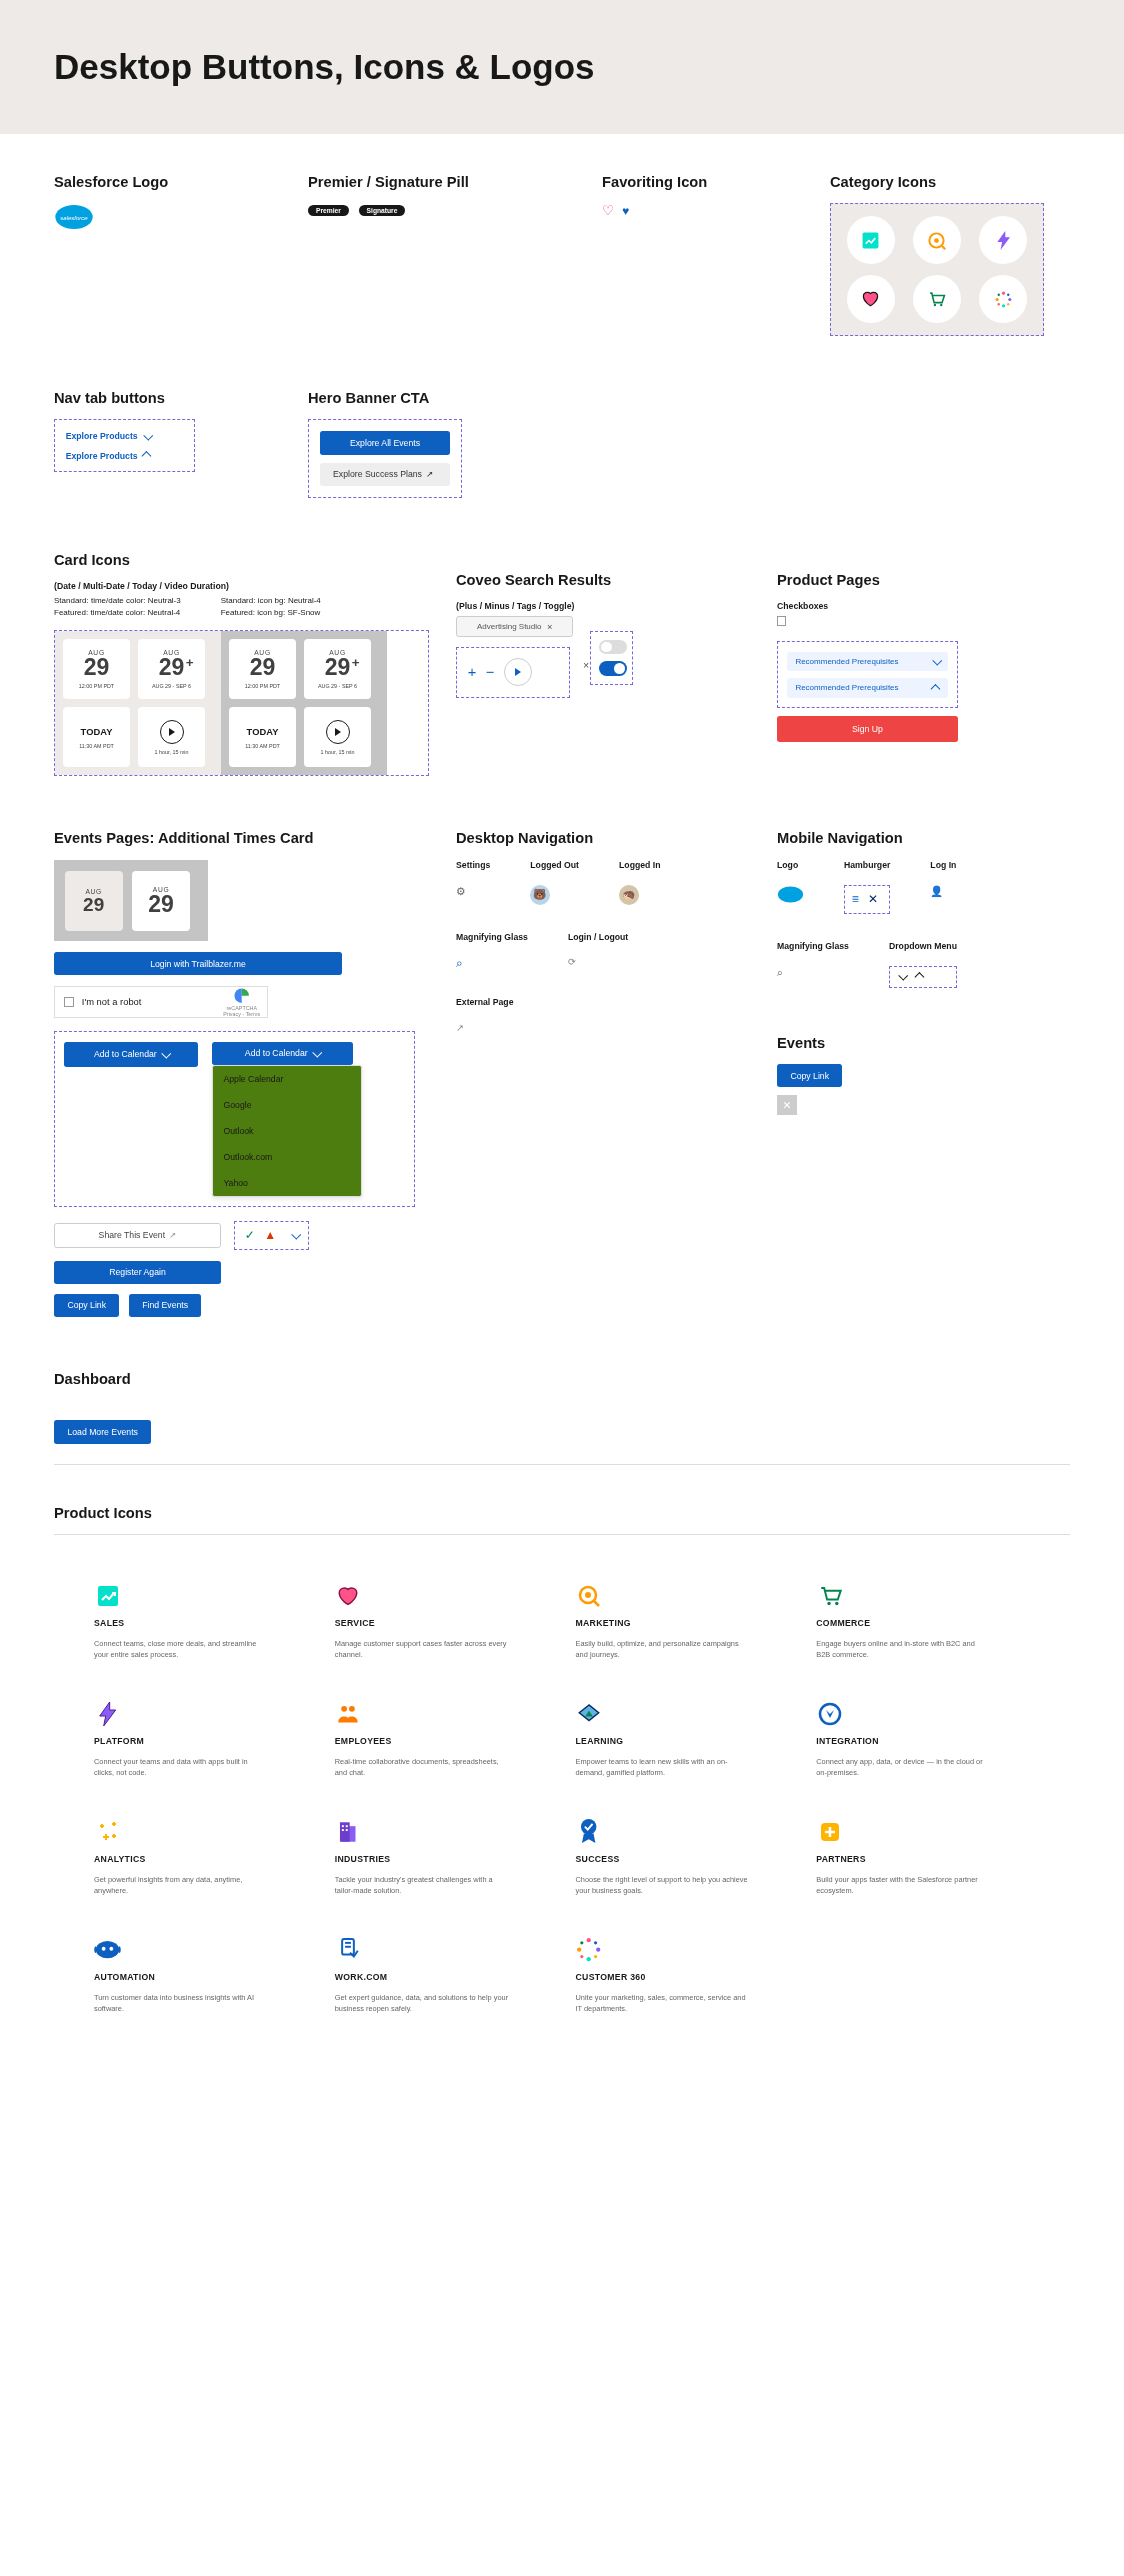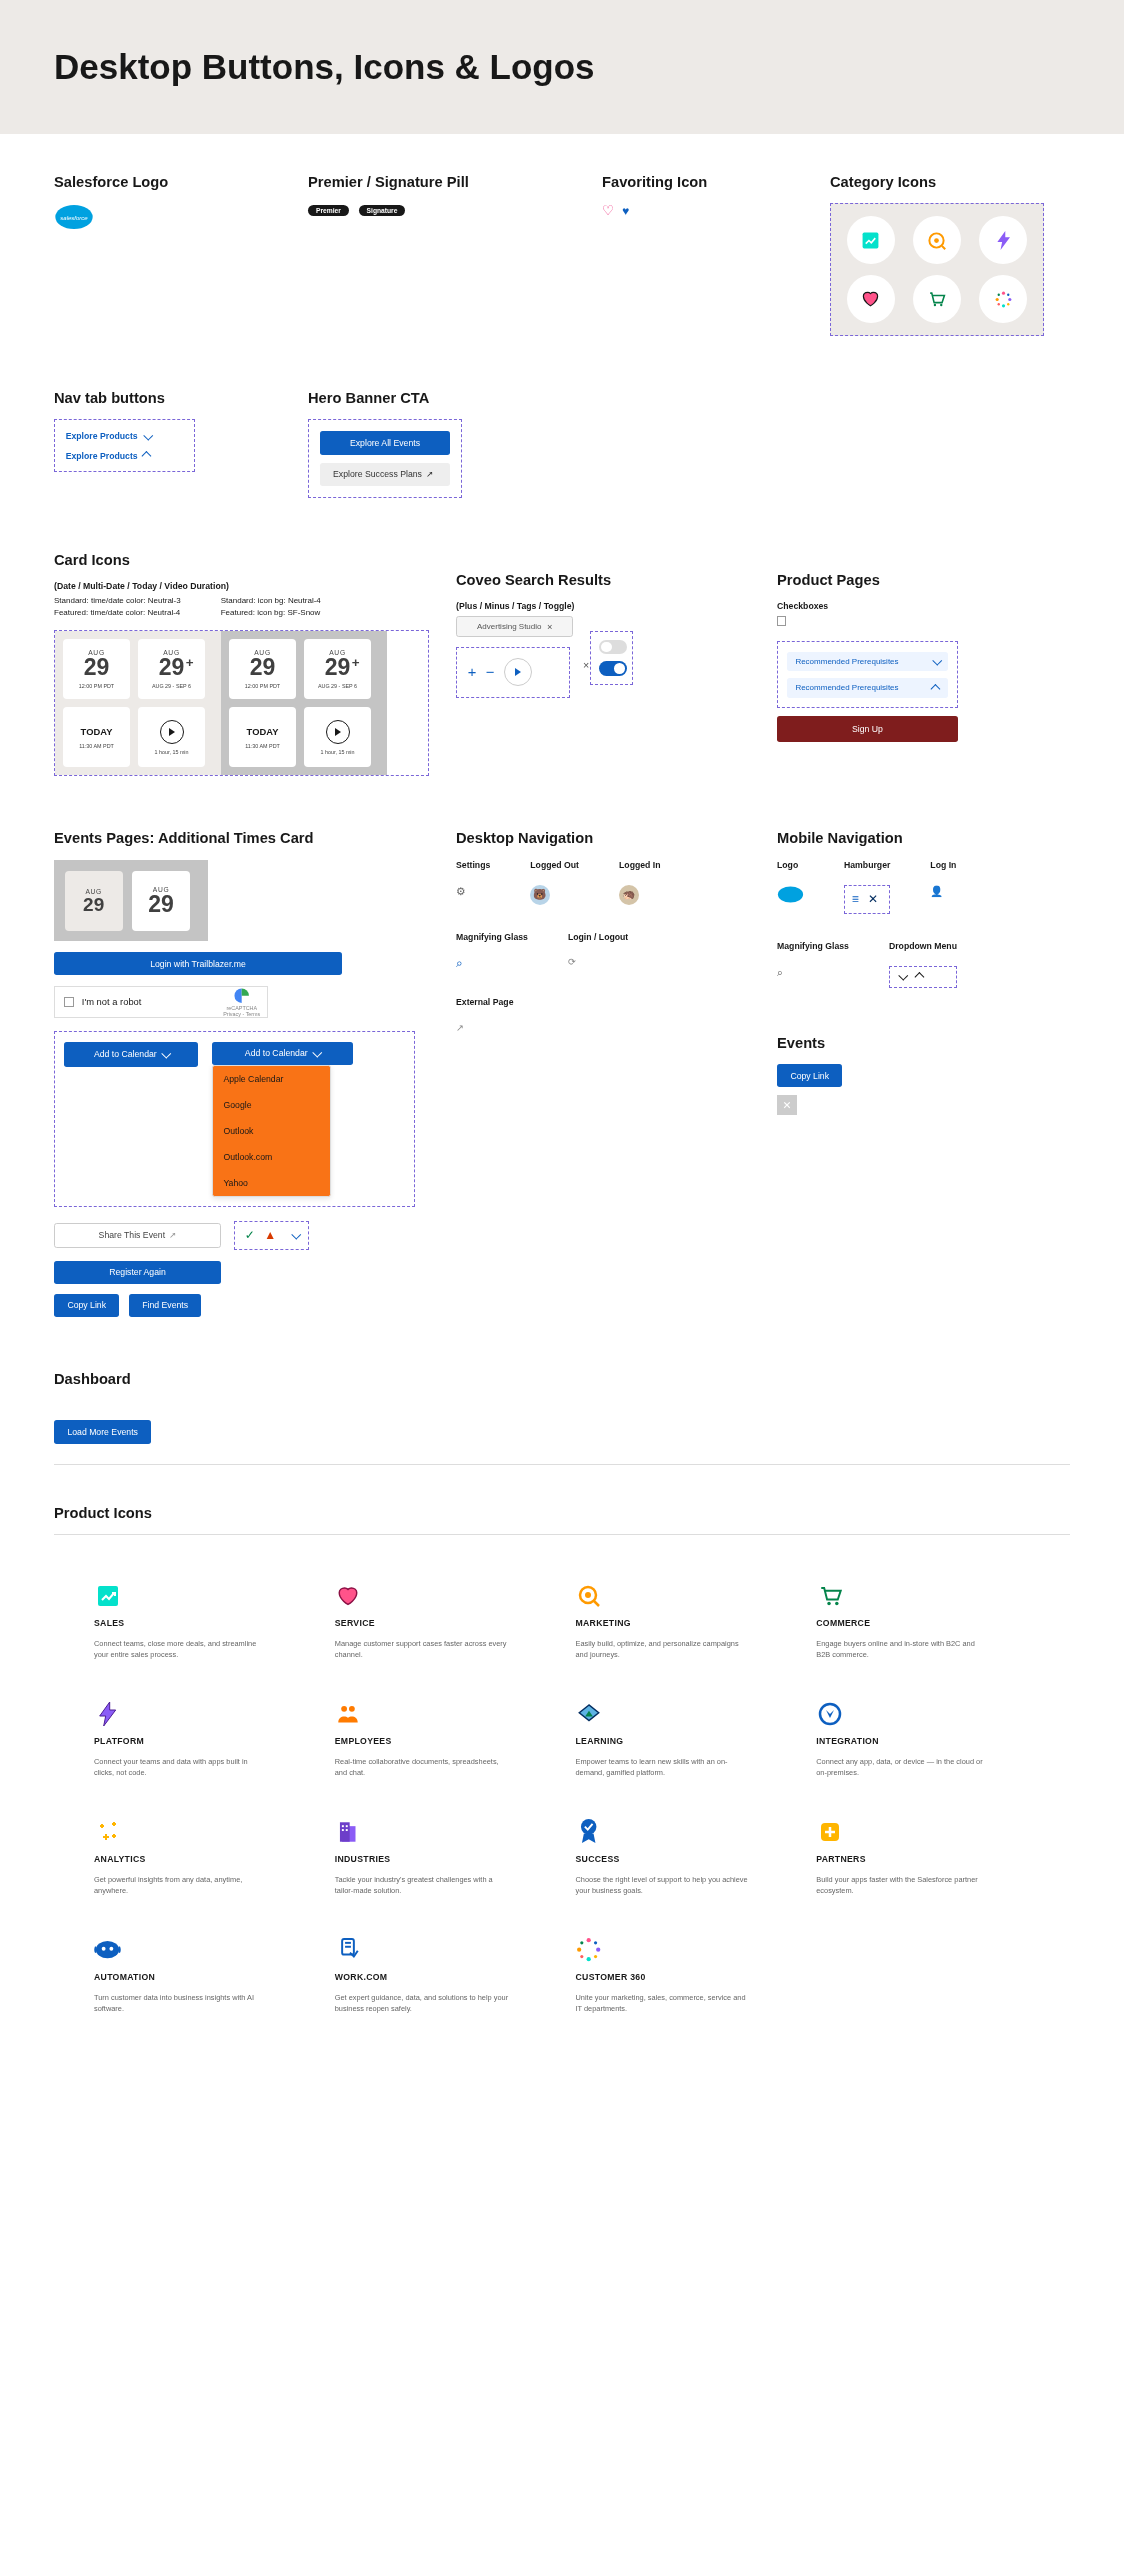--- a/index.html
+++ b/index.html
@@ -70,31 +70,31 @@
 .toggle.on{background:#0d5fc0}
 .toggle::after{content:"";position:absolute;width:10.7px;height:10.7px;border-radius:50%;background:#fff;top:2px}
 .toggle.off::after{left:2px}
 .toggle.on::after{right:2px}
 .coveo-wrap{position:relative}
 .x-standalone{position:absolute;left:127px;top:43px;font-size:10.7px;color:#555}
 
 
 .checkbox-panel{border:1.3px dashed #7a66d8;padding:9.4px;width:181px;display:flex;flex-direction:column;gap:6.7px;margin-top:6.7px}
 .prereq{font-size:8px;color:#0d5fc0;display:flex;justify-content:space-between;align-items:center;padding:5.4px 8px;background:#edf4ff;border-radius:2.7px;cursor:pointer}
-.btn-dark{background:#7f1d1d;color:#fff;border:none;padding:8px 13.4px;border-radius:2.7px;font-size:8.7px;font-weight:500;cursor:pointer;width:181px;margin-top:8px;text-align:center}
+.btn-dark{background:#ef4444;color:#fff;border:none;padding:8px 13.4px;border-radius:2.7px;font-size:8.7px;font-weight:500;cursor:pointer;width:181px;margin-top:8px;text-align:center}
 .cb{width:9.4px;height:9.4px;border:0.7px solid #999;display:inline-block;margin-bottom:6.7px}
 
 
 .times-panel{background:#c4c4c4;padding:10.7px;display:flex;gap:9.4px;width:154px}
 .times-panel .icon-card{width:58px;height:60px}
 .btn-wide{width:288px}
 .captcha{border:0.7px solid #ddd;padding:9.4px;display:flex;align-items:center;gap:8px;width:214px;margin-top:10.7px;font-size:9.4px;position:relative}
 .captcha .logo{position:absolute;right:6.7px;font-size:5.4px;text-align:center;color:#888}
 .addcal-panel{border:1.3px dashed #7a66d8;padding:9.4px;width:361px;display:flex;gap:13.4px;margin-top:13.4px}
-.dropdown{background:#f97316;border:0.7px solid #ddd;border-radius:2.7px;width:119px;box-shadow:0 1.3px 5.4px rgba(0,0,0,0.1)}
+.dropdown{background:#4d7c0f;border:0.7px solid #ddd;border-radius:2.7px;width:150px;box-shadow:0 1.3px 5.4px rgba(0,0,0,0.1)}
 .dropdown-item{padding:8px 10.7px;font-size:8.7px;cursor:pointer}
 .btn-outline{background:#fff;border:0.7px solid #ccc;color:#444;padding:6.7px 13.4px;border-radius:2.7px;font-size:8.7px;cursor:pointer;display:inline-flex;align-items:center;gap:4px;justify-content:center}
 .check-panel{border:1.3px dashed #7a66d8;padding:6.7px 9.4px;display:inline-flex;gap:9.4px;align-items:center}
 .btn-row{display:flex;gap:9.4px;margin-top:9.4px}
 
 
 .nav-grid{display:flex;gap:40px}
 .nav-item{display:flex;flex-direction:column;gap:6.7px}
 .nav-item h4{font-size:8.7px}
 .gear{font-size:10.7px;color:#666}

